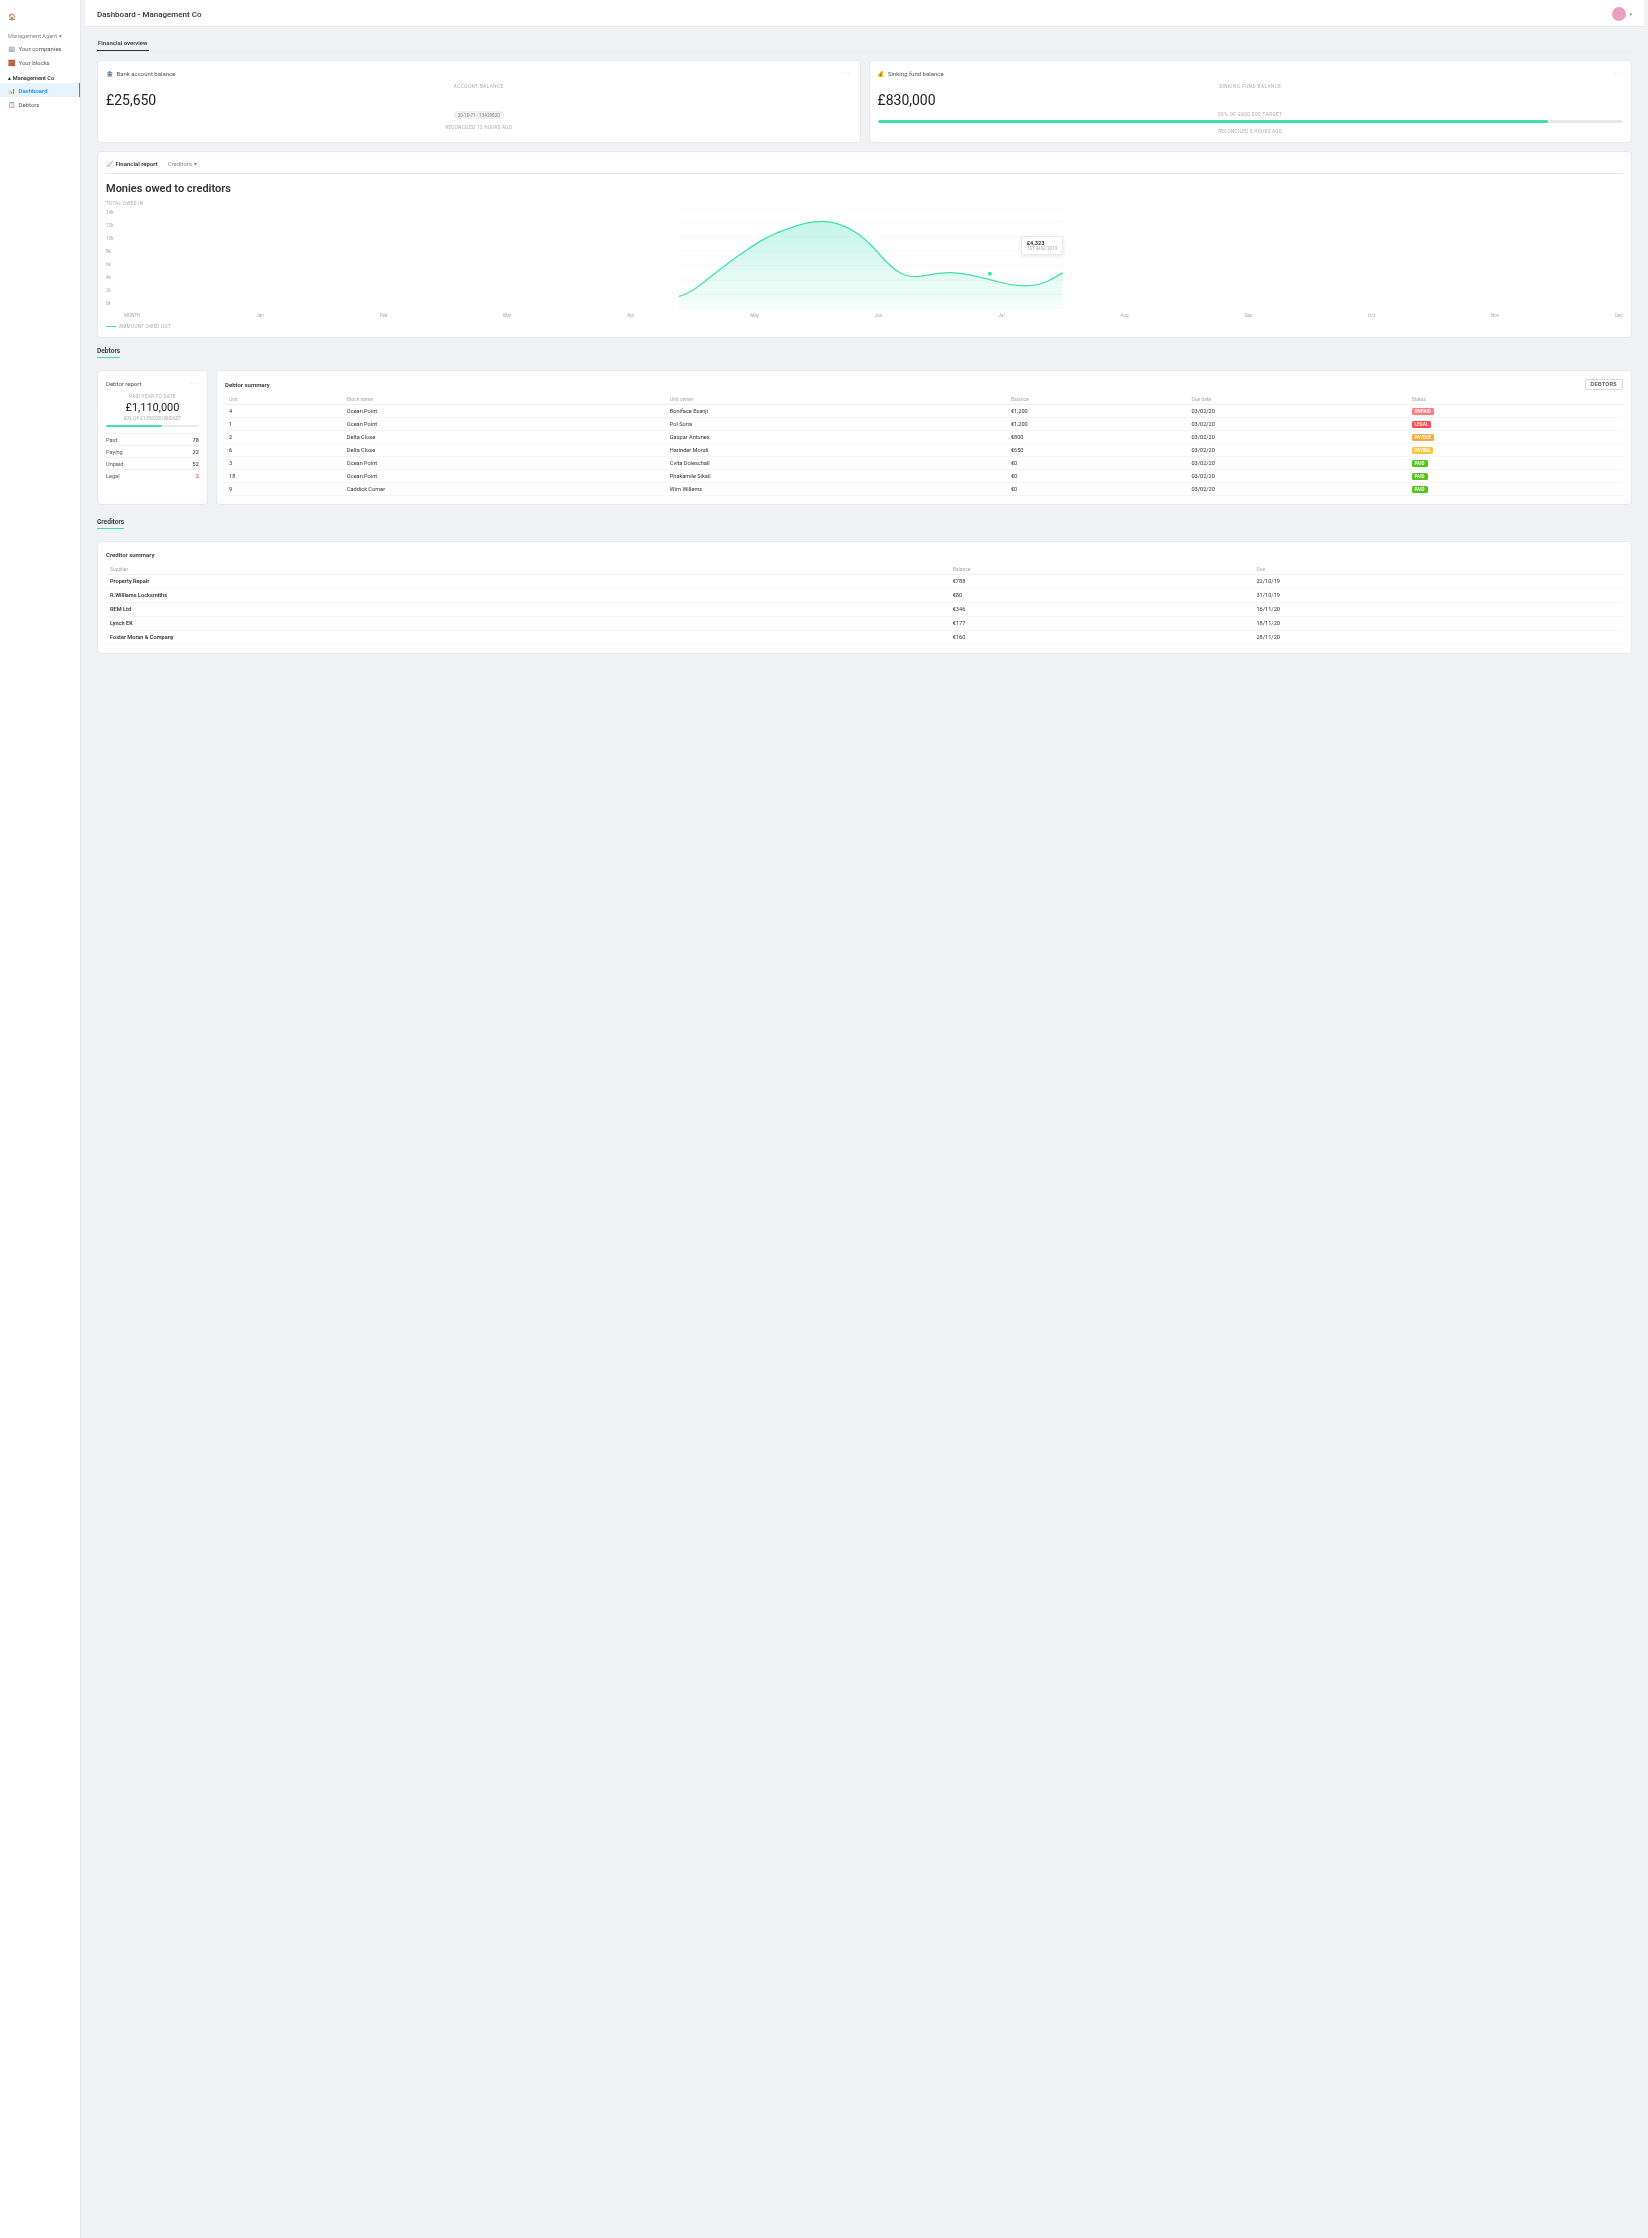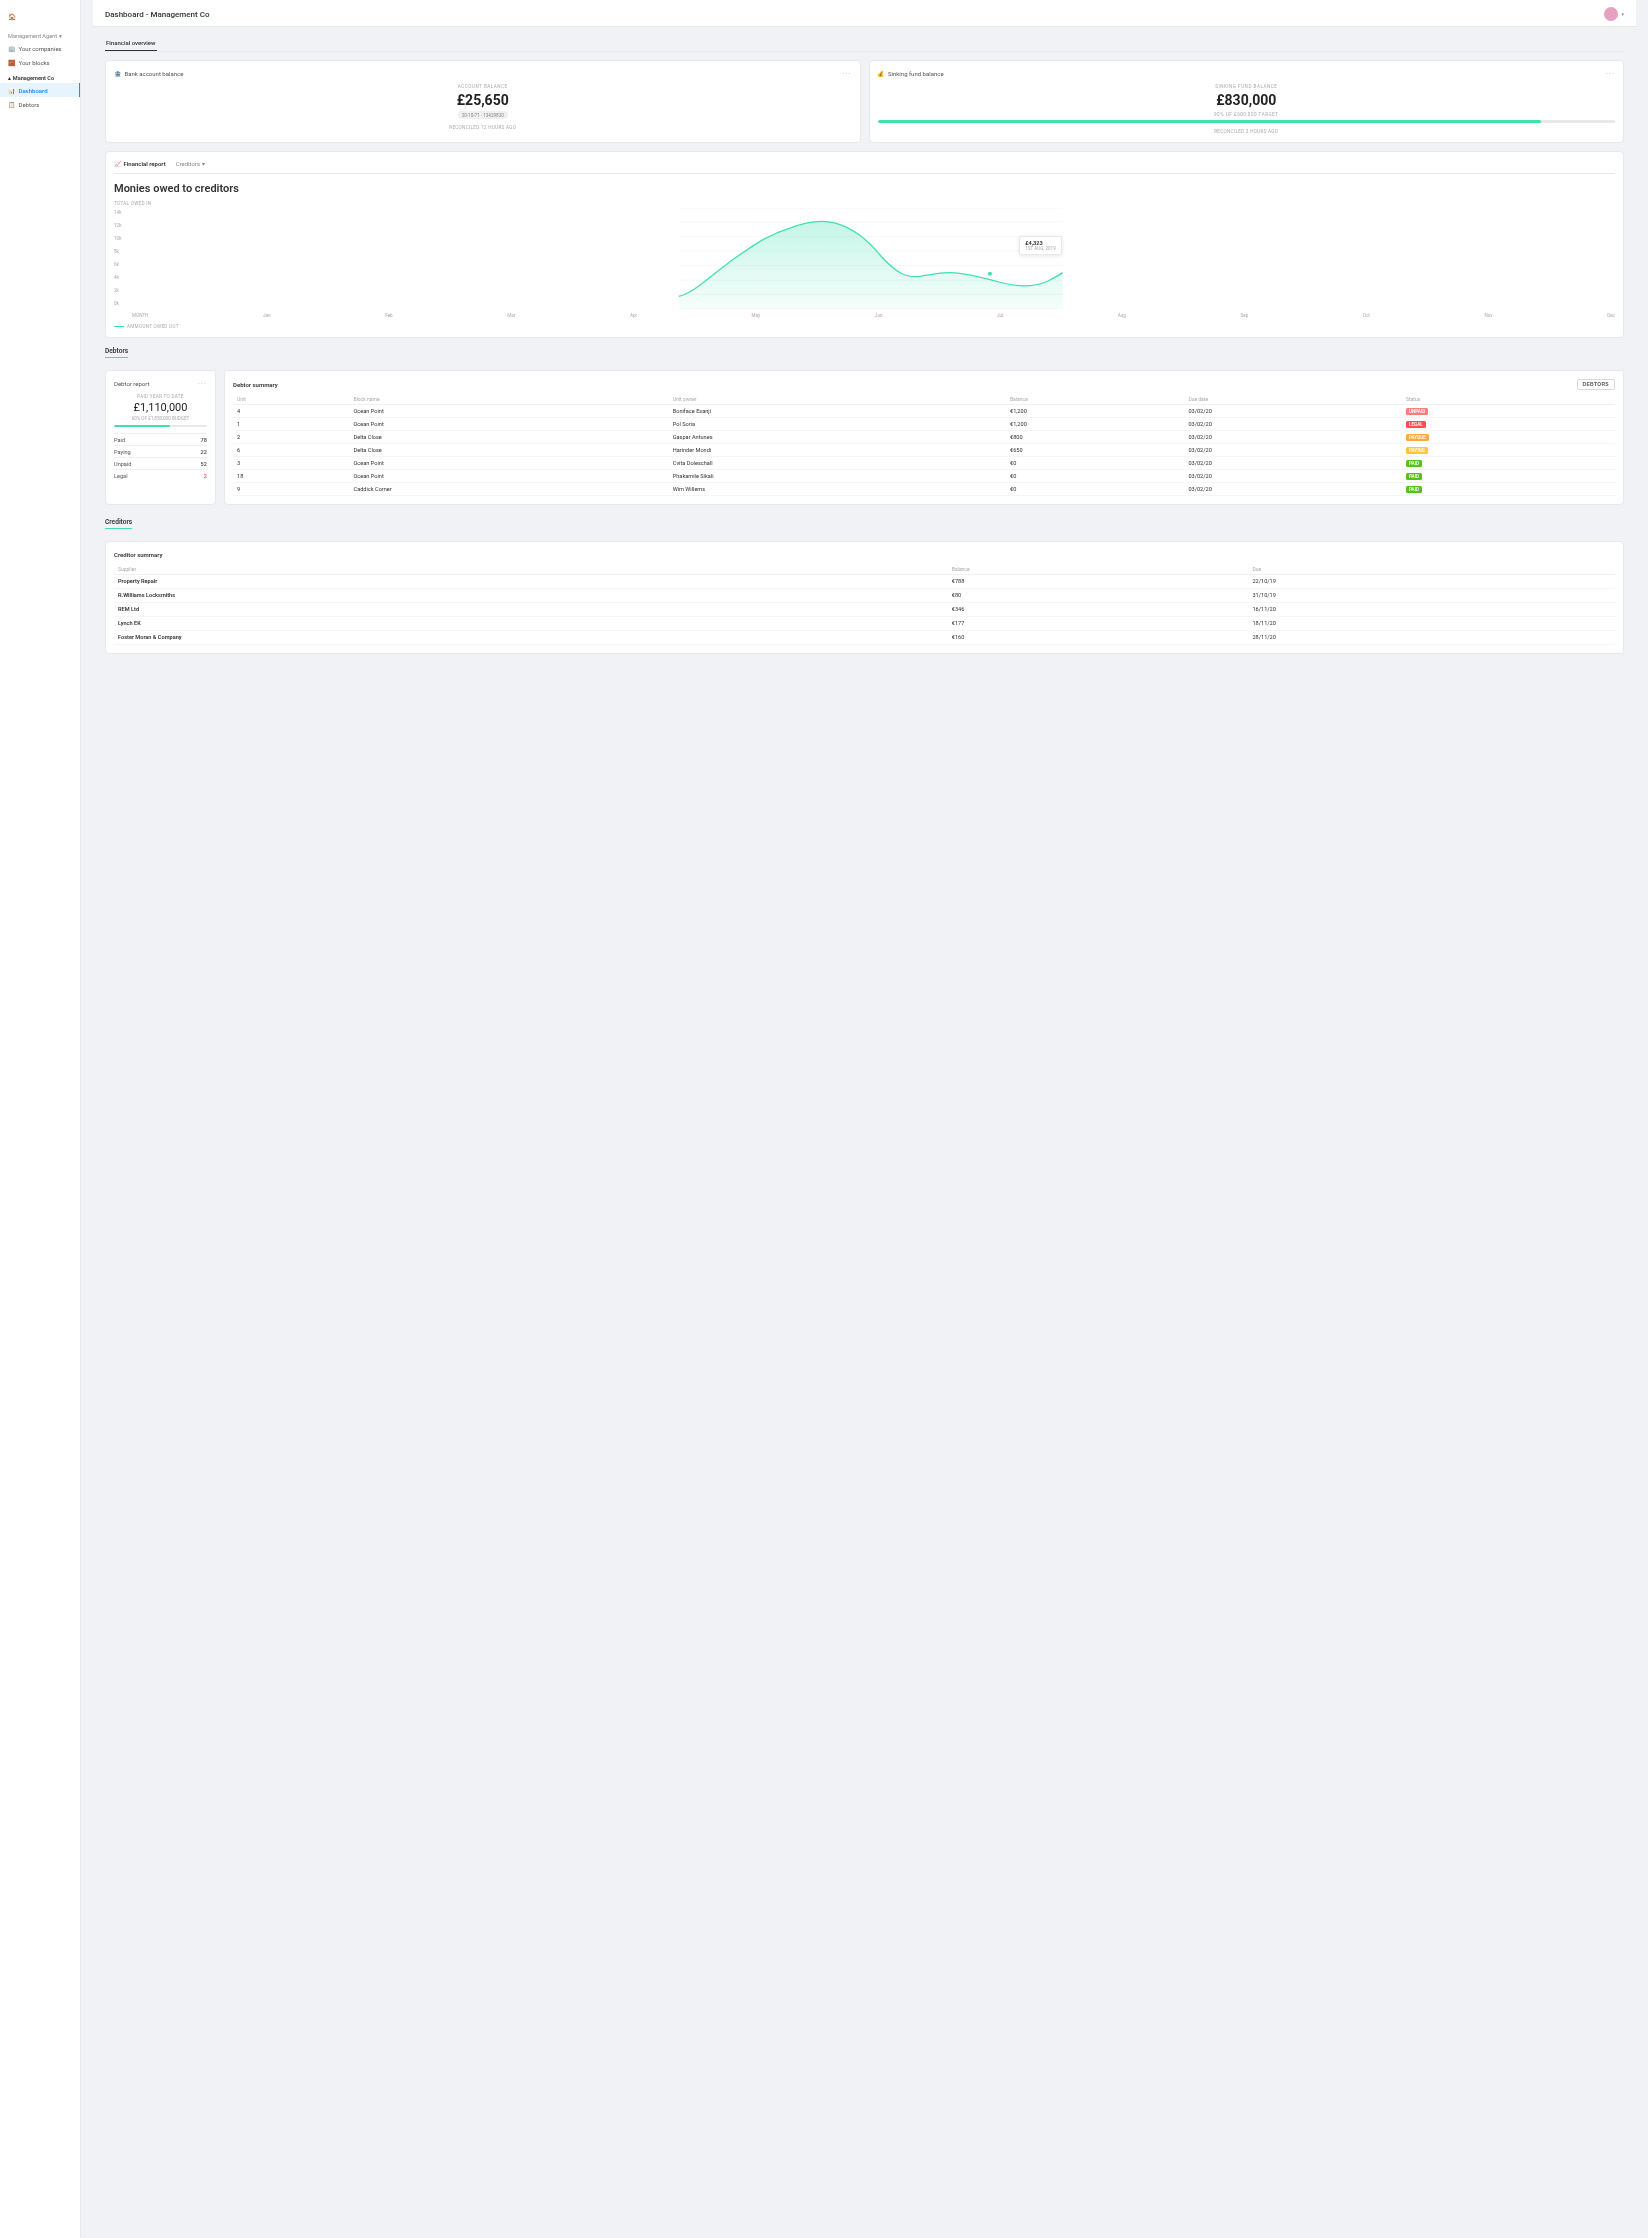--- a/index.html
+++ b/index.html
@@ -8,21 +8,21 @@
     
     .sidebar { width: 81px; background: #fff; border-right: 0.5px solid #e8e8e8; padding: 8px 0; flex-shrink: 0; }
     .sidebar-logo { padding: 4px 8px 8px; }
     .sidebar-section-header { font-size: 5.6px; color: #888; padding: 4px 8px 2px; display: flex; align-items: center; gap: 2px; cursor: pointer; }
     .sidebar-section-header span { font-size: 5.6px; }
     .sidebar-item { padding: 3.5px 8px; font-size: 6px; color: #555; cursor: pointer; display: flex; align-items: center; gap: 3px; }
     .sidebar-item.active { background: #e8f4fd; color: #1890ff; font-weight: 600; border-right: 1px solid #1890ff; }
     .sidebar-group-header { font-size: 5.6px; color: #333; padding: 6px 8px 2px; display: flex; align-items: center; gap: 2px; font-weight: 600; }
 
     
-    .main { flex: 1; padding: 0 24px 20px; overflow-x: hidden; }
+    .main { flex: 1; padding: 0 16px 20px; overflow-x: hidden; }
 
     
     .topbar { display: flex; align-items: center; justify-content: space-between; padding: 7px 0 5px; border-bottom: 0.5px solid #e8e8e8; margin-bottom: 8px; background: #fff; margin: 0 -12px 8px; padding: 7px 12px 5px; }
     .topbar-title { font-size: 8px; font-weight: 500; color: #333; }
     .topbar-avatar { width: 14px; height: 14px; border-radius: 50%; background: #e8a0c0; display: flex; align-items: center; justify-content: center; font-size: 5.6px; color: #fff; cursor: pointer; }
     .topbar-right { display: flex; align-items: center; gap: 3px; }
 
     
     .section-tabs { display: flex; gap: 10px; border-bottom: 0.5px solid #e8e8e8; margin-bottom: 8px; }
     .section-tab { font-size: 6px; padding: 4px 1px; cursor: pointer; color: #888; border-bottom: 1px solid transparent; }
@@ -30,21 +30,21 @@
 
     
     .cards-row { display: flex; gap: 8px; margin-bottom: 8px; }
     .card { background: #fff; border-radius: 4px; border: 0.5px solid #e8e8e8; padding: 8px; flex: 1; }
     .card-header { display: flex; align-items: center; justify-content: space-between; margin-bottom: 6px; }
     .card-title { font-size: 6px; color: #555; display: flex; align-items: center; gap: 3px; }
     .card-menu { color: #bbb; cursor: pointer; font-size: 8px; letter-spacing: 1px; }
 
     
     .balance-label { font-size: 4.6px; color: #aaa; text-align: center; letter-spacing: 0.5px; text-transform: uppercase; }
-    .balance-amount { font-size: 14px; font-weight: 700; color: #222; text-align: center; margin: 3px 0; }
+    .balance-amount { font-size: 14px; font-weight: 400; color: #222; text-align: left; margin: 3px 0; }
     .balance-tag { background: #f0f0f0; color: #888; font-size: 4.6px; padding: 1.5px 4px; border-radius: 5px; display: inline-block; margin: 2px auto; display: block; width: fit-content; margin: 2px auto; }
     .reconciled-text { font-size: 4.6px; color: #aaa; text-align: center; margin-top: 6px; letter-spacing: 0.3px; text-transform: uppercase; }
 
     
     .sf-target { font-size: 4.6px; color: #aaa; text-align: center; letter-spacing: 0.5px; text-transform: uppercase; margin-top: 4px; }
     .progress-bar { height: 2.5px; background: #e8e8e8; border-radius: 1.5px; margin: 3px 0; overflow: hidden; }
     .progress-fill { height: 100%; background: #40e0b0; border-radius: 1.5px; }
 
     
     .report-card { background: #fff; border-radius: 4px; border: 0.5px solid #e8e8e8; padding: 8px; margin-bottom: 8px; }

